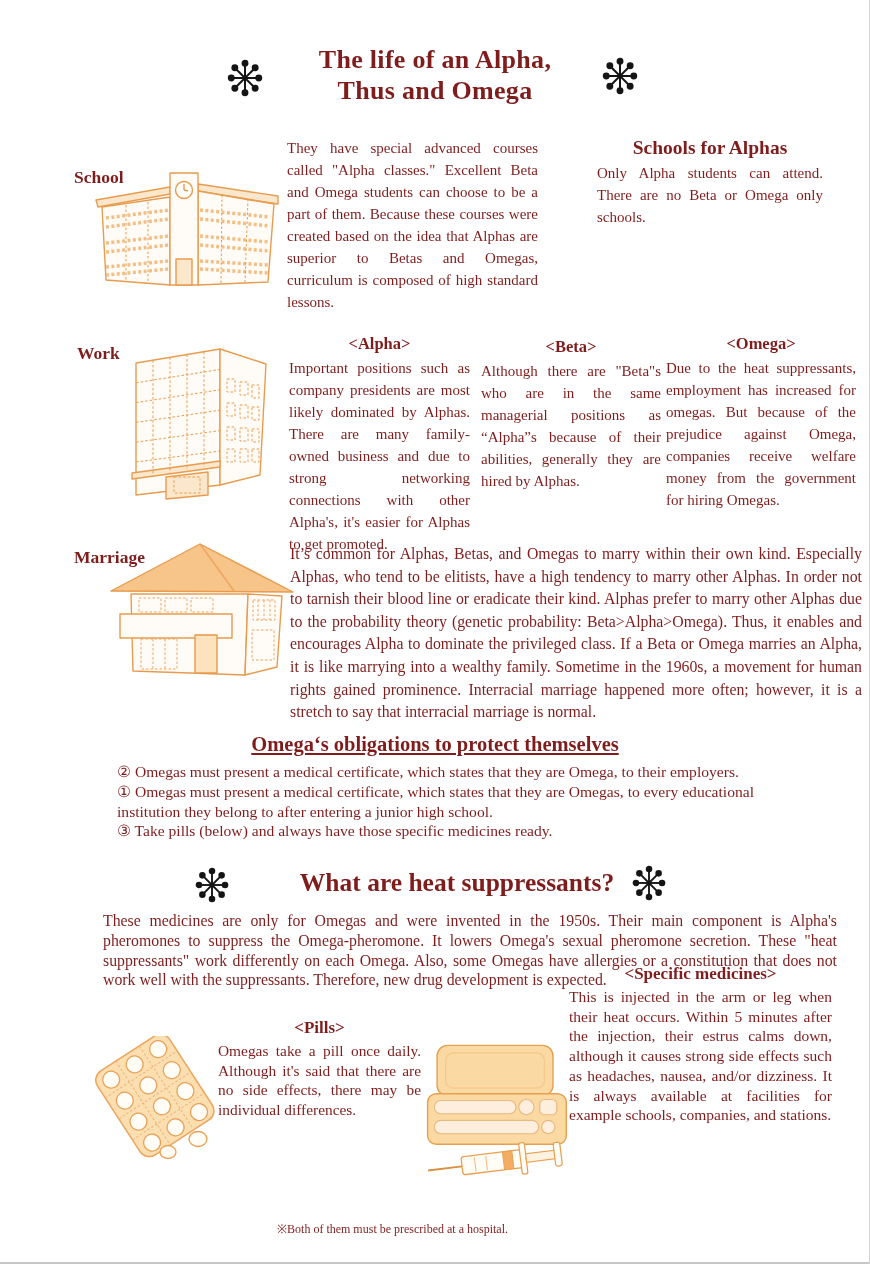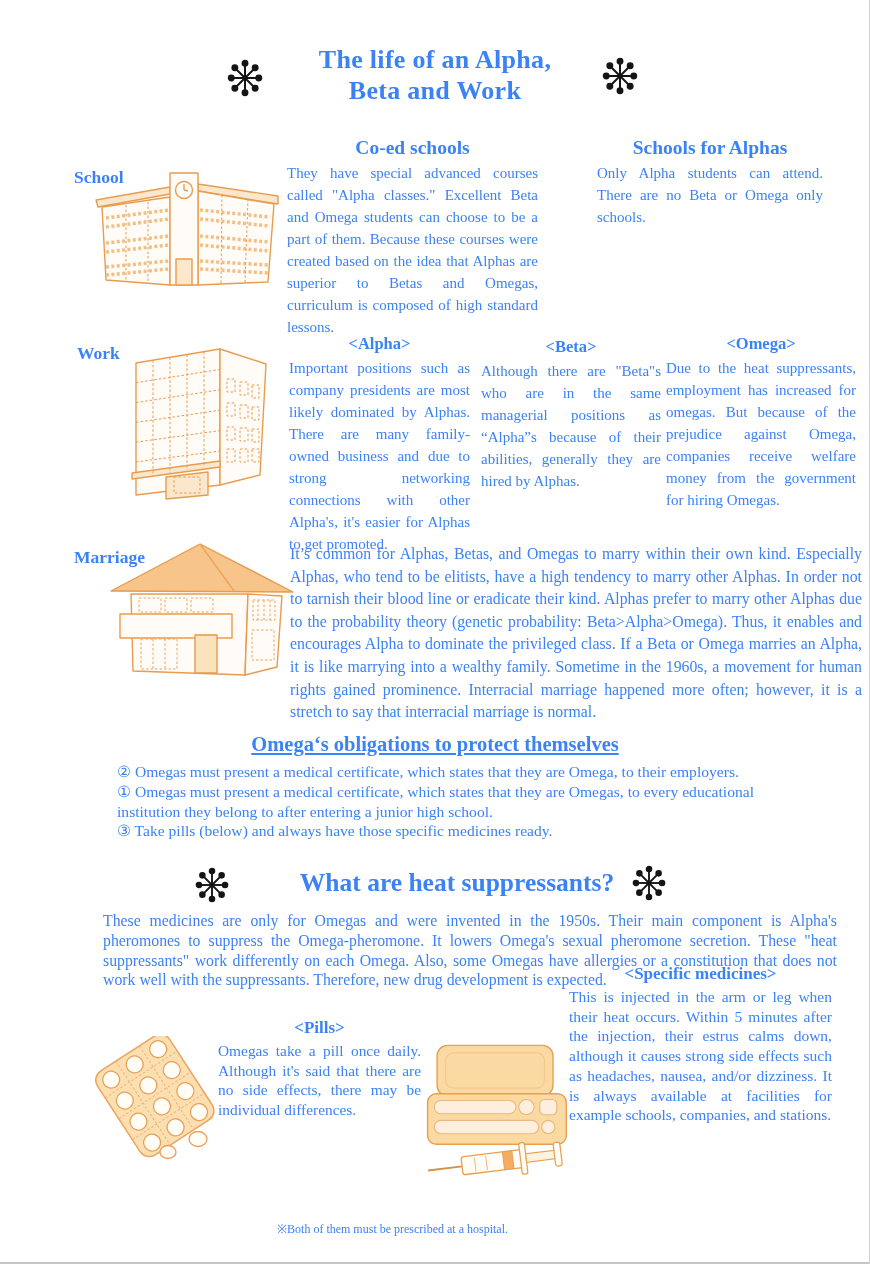--- a/index.html
+++ b/index.html
@@ -1,18 +1,18 @@
 <!DOCTYPE html>
 <html><head>
 <meta charset="utf-8">
 <style>
   html,body{margin:0;padding:0;background:#ffffff;}
   .page{
     position:relative;width:870px;height:1264px;margin:0 auto;background:#ffffff;
-    font-family:"Liberation Serif","DejaVu Serif",serif;color:#3b82f6;overflow:hidden;
+    font-family:"Liberation Serif","DejaVu Serif",serif;color:#7f1d1d;overflow:hidden;
     box-shadow:inset -1px 0 0 #d2d2d2, inset 0 -2px 0 #c6c6c6;
   }
   .abs{position:absolute;}
   .title{left:0;right:0;top:44px;text-align:center;font-size:26px;line-height:31px;letter-spacing:.3px;}
   .sec-label{font-weight:bold;font-size:17.5px;margin-top:17px;}
   .col-head{font-weight:bold;font-size:19.5px;text-align:center;margin:0 0 3px 0;}
   .sub-head{font-weight:bold;font-size:16.5px;text-align:center;margin:0 0 3px 0;}
   .body-txt{font-size:15px;line-height:22px;text-align:justify;margin:0;}
   .body-lg{font-size:15.8px;line-height:22.6px;text-align:justify;margin:0;}
   .center-head{left:0;right:0;text-align:center;font-weight:bold;font-size:20.5px;}
@@ -66,21 +66,21 @@
           <circle cx="30.7" cy="9.3" r="2.6"></circle>
       <line x1="20" y1="20" x2="10.5" y2="29.5"></line>
           <circle cx="9.3" cy="30.7" r="2.6"></circle>
       <line x1="20" y1="20" x2="29.5" y2="29.5"></line>
           <circle cx="30.7" cy="30.7" r="2.6"></circle>
     </g>
       </svg>
   </div>
   <h1 class="abs title">
     <div>The life of an Alpha,</div>
-    <div>Beta and Work</div>
+    <div>Thus and Omega</div>
   </h1>
 
   <div class="abs sec-label" style="left:74px;top:150px;">School</div>
 
   <div class="abs" style="left:92px;top:163px;">
     <svg width="190" height="135" viewBox="0 0 190 135">
       <g stroke="#e89c4f" stroke-width="1.4" fill="#fffcf7" stroke-linejoin="round">
         <polygon points="6,44 78,31 78,24 4,37" fill="#fbe8cc"></polygon>
         <polygon points="10,44 78,34 78,122 14,117"></polygon>
         <polygon points="106,21 186,33 186,41 106,28" fill="#fbe8cc"></polygon>
@@ -108,21 +108,20 @@
       <g stroke="#e89c4f" stroke-width="1" fill="none" stroke-dasharray="2.5 2">
         <line x1="34" y1="42" x2="34" y2="118"></line>
           <line x1="56" y1="39" x2="56" y2="120"></line>
         <line x1="130" y1="32" x2="129" y2="120"></line>
           <line x1="156" y1="36" x2="153" y2="119"></line>
       </g>
     </svg>
   </div>
 
   <div class="abs" style="left:287px;top:137px;width:251px;">
-    <h3 class="col-head">Co-ed schools</h3>
     <p class="body-txt">They have special advanced courses called "Alpha classes." Excellent Beta and Omega students can choose to be a part of them. Because these courses were created based on the idea that Alphas are superior to Betas and Omegas, curriculum is composed of high standard lessons.</p>
   </div>
 
   <div class="abs" style="left:597px;top:137px;width:226px;">
     <h3 class="col-head">Schools for Alphas</h3>
     <p class="body-txt">Only Alpha students can attend. There are no Beta or Omega only schools.</p>
   </div>
 
   <div class="abs sec-label" style="left:77px;top:326px;">Work</div>
 

